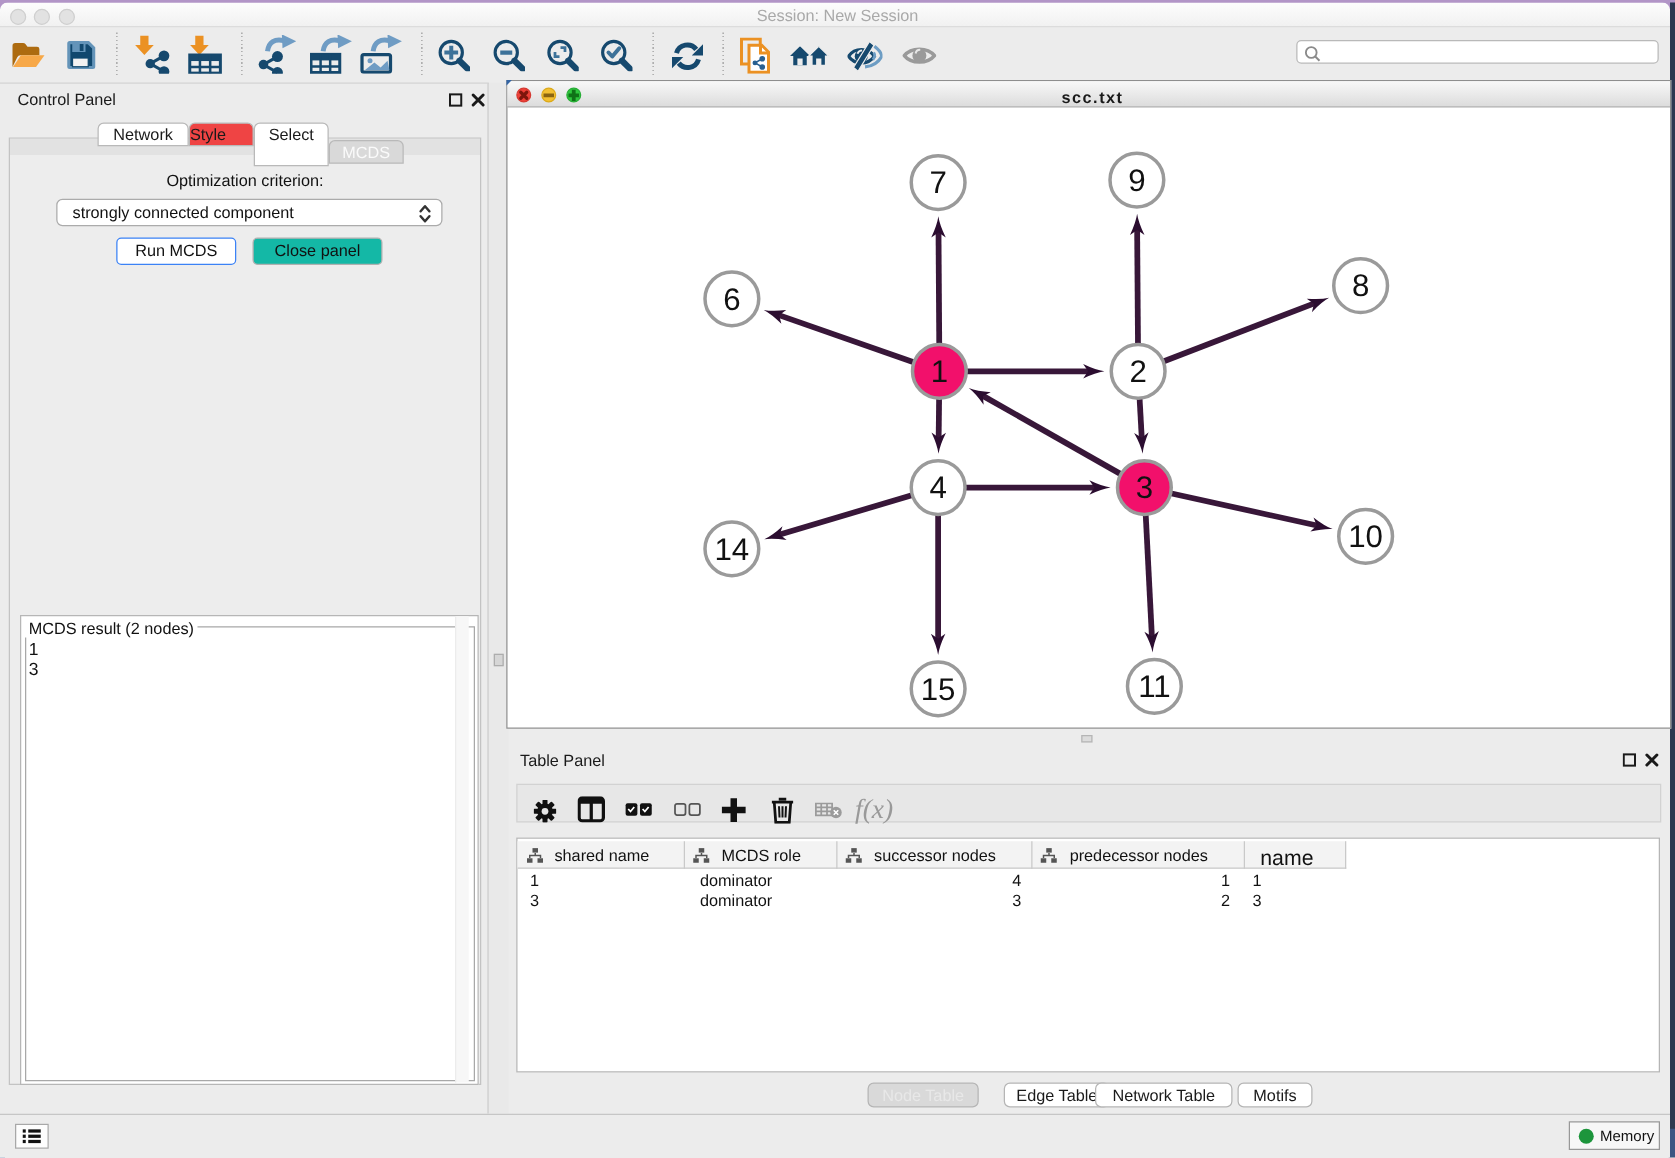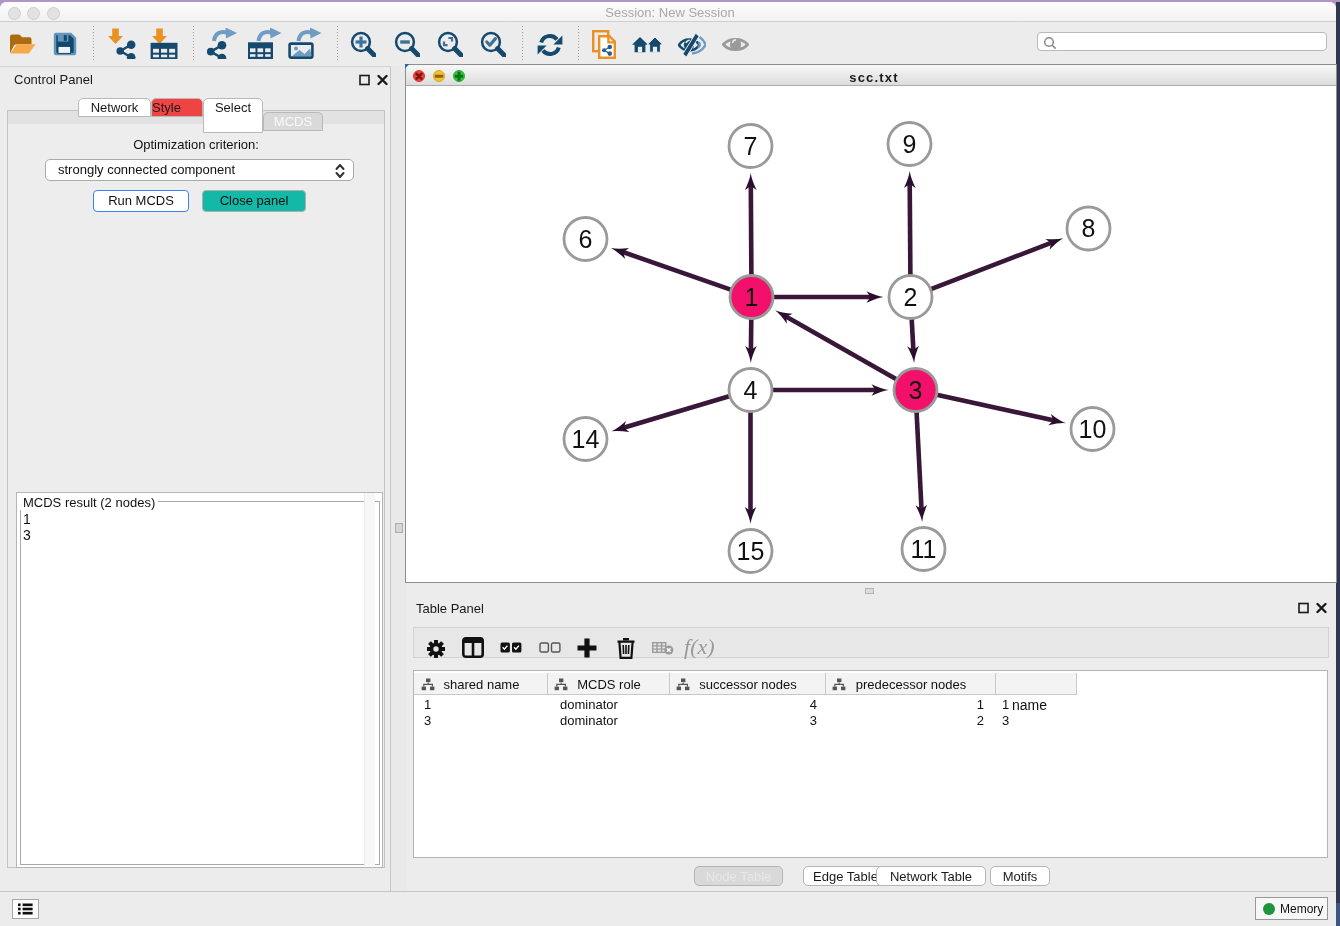--- a/index.html
+++ b/index.html
@@ -314,21 +314,21 @@
     <path d="M7.2 4.4 v2.2 M2.8 8.4 v-2 h8.6 v2" fill="none" stroke="#555" stroke-width="1.2"></path>
   </svg>
 <div class="abs" style="left:995px;top:673px;width:1px;height:22px;background:#c9c9c9;"></div>
 <div class="abs" style="left:826px;top:677px;width:170px;text-align:center;font-size:13px;color:#111;">predecessor nodes</div>
 <svg style="position:absolute;left:832px;top:678px" width="14" height="13" viewBox="0 0 14 13">
     <rect x="5" y="0.5" width="4.4" height="3.6" fill="#555"></rect>
     <rect x="0.6" y="8.6" width="4.4" height="3.6" fill="#555"></rect>
     <rect x="9" y="8.6" width="4.4" height="3.6" fill="#555"></rect>
     <path d="M7.2 4.4 v2.2 M2.8 8.4 v-2 h8.6 v2" fill="none" stroke="#555" stroke-width="1.2"></path>
   </svg>
-<div class="abs" style="left:996px;top:677px;width:67px;text-align:center;font-size:14px;color:#111;margin-top:20px;">name</div>
+<div class="abs" style="left:996px;top:677px;width:67px;text-align:center;font-size:17px;color:#111;">name</div>
 <div class="abs" style="left:424px;top:697px;font-size:13px;color:#111;">1</div>
 <div class="abs" style="left:560px;top:697px;font-size:13px;color:#111;">dominator</div>
 <div class="abs" style="left:740px;top:697px;width:77px;text-align:right;font-size:13px;color:#111;">4</div>
 <div class="abs" style="left:910px;top:697px;width:74px;text-align:right;font-size:13px;color:#111;">1</div>
 <div class="abs" style="left:1002px;top:697px;font-size:13px;color:#111;">1</div>
 <div class="abs" style="left:424px;top:713px;font-size:13px;color:#111;">3</div>
 <div class="abs" style="left:560px;top:713px;font-size:13px;color:#111;">dominator</div>
 <div class="abs" style="left:740px;top:713px;width:77px;text-align:right;font-size:13px;color:#111;">3</div>
 <div class="abs" style="left:910px;top:713px;width:74px;text-align:right;font-size:13px;color:#111;">2</div>
 <div class="abs" style="left:1002px;top:713px;font-size:13px;color:#111;">3</div>

